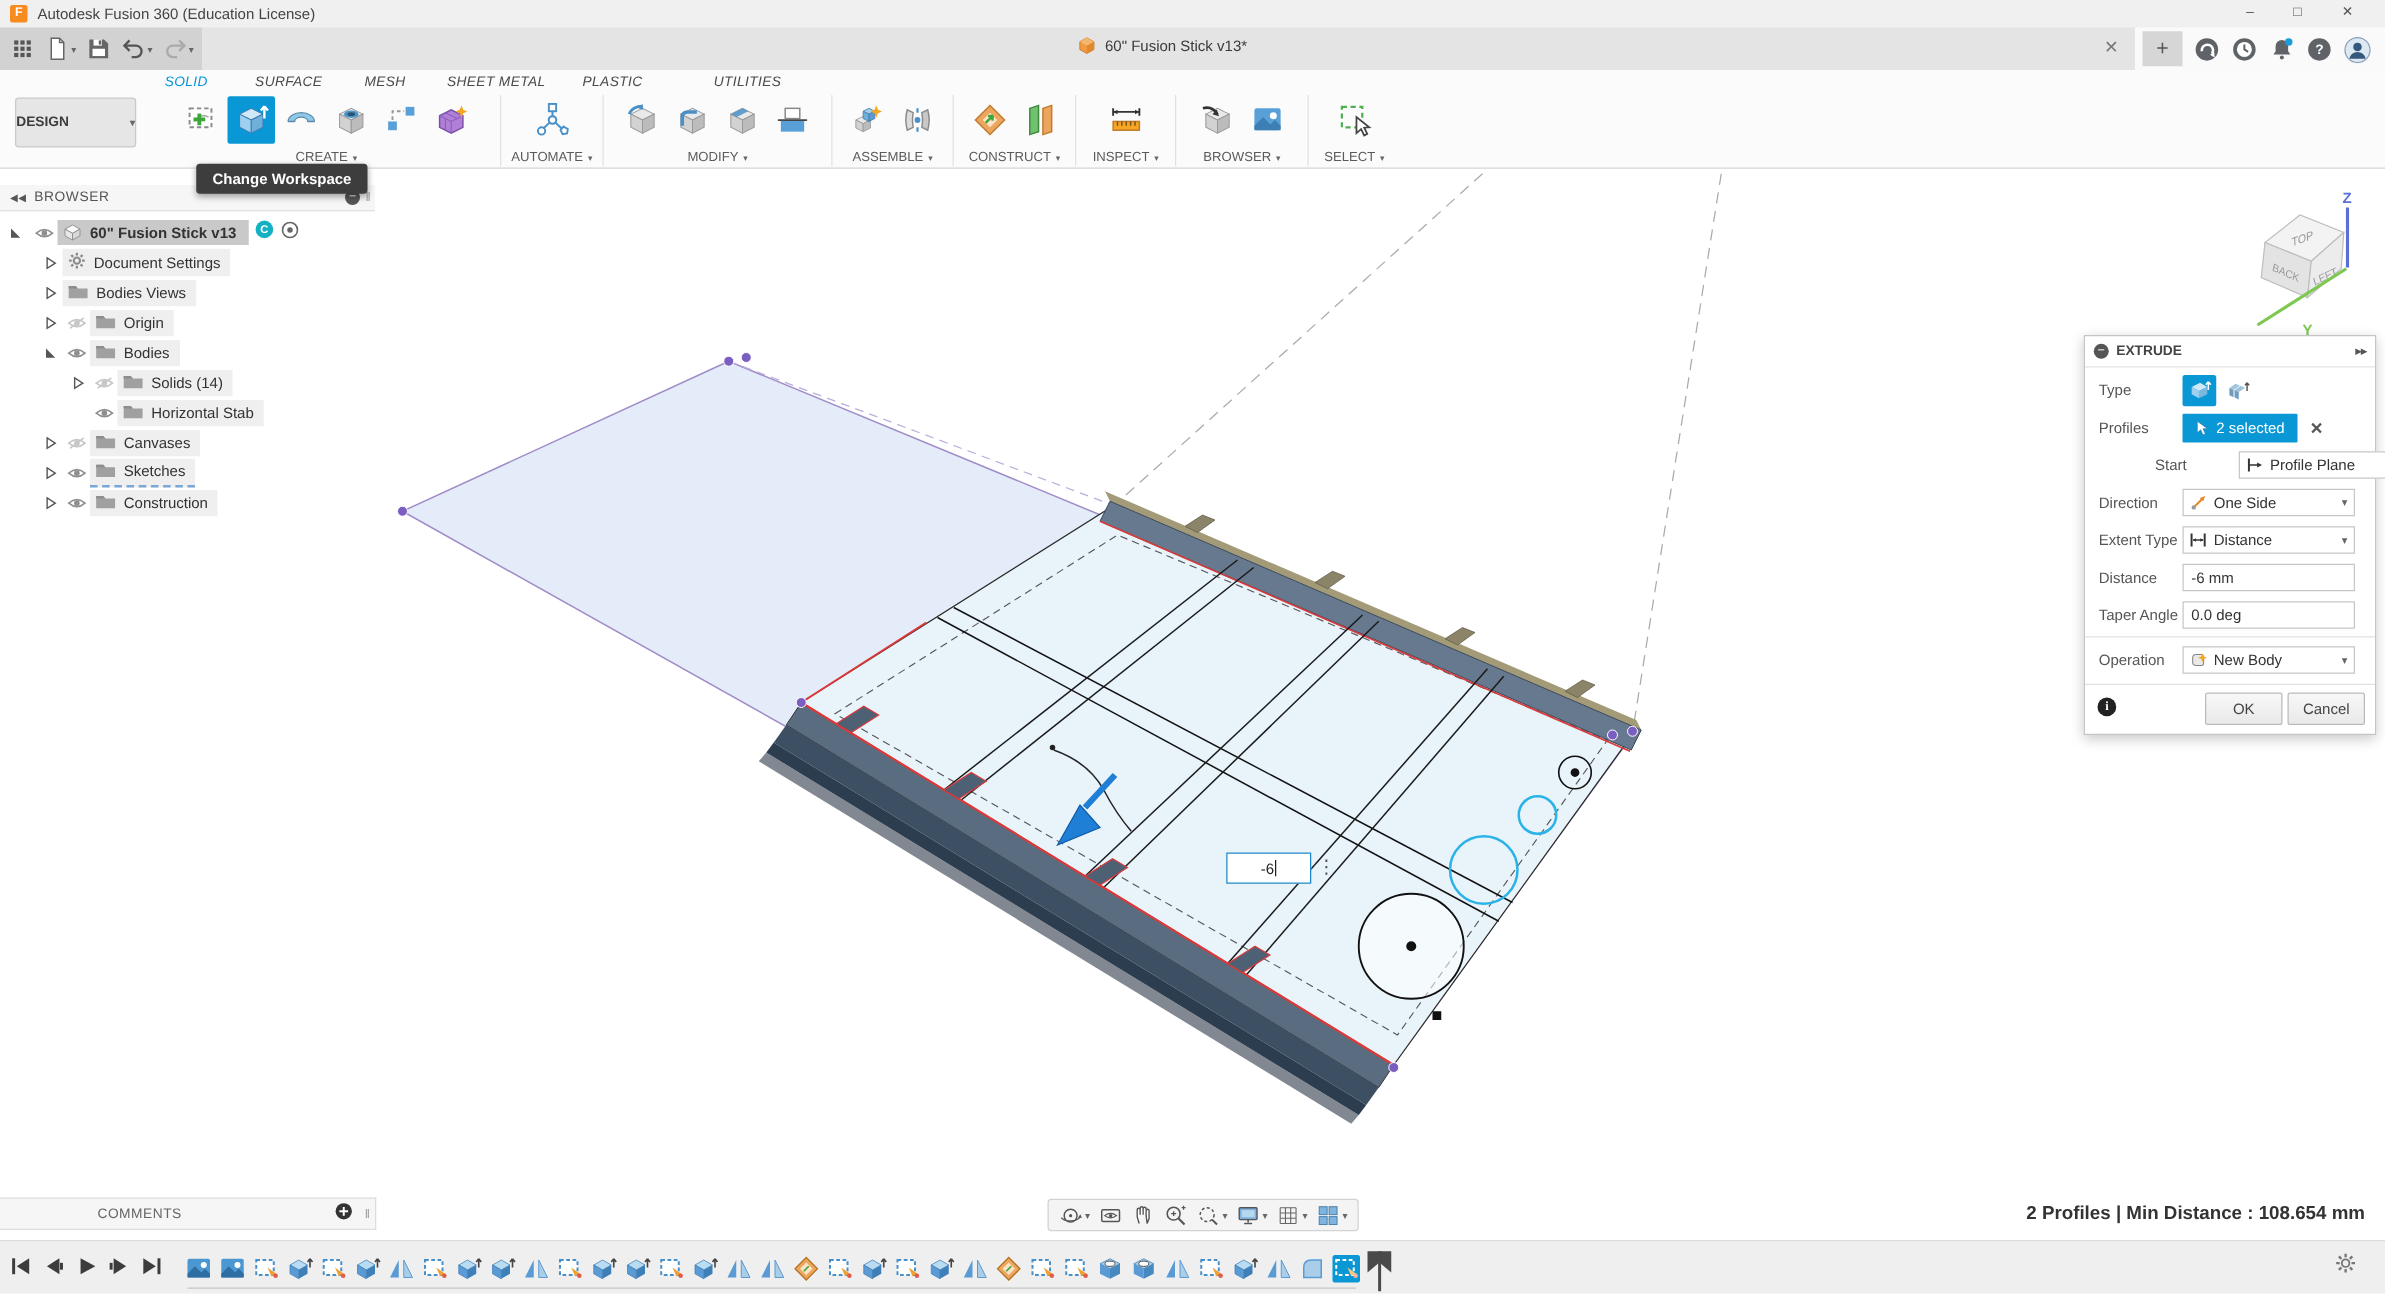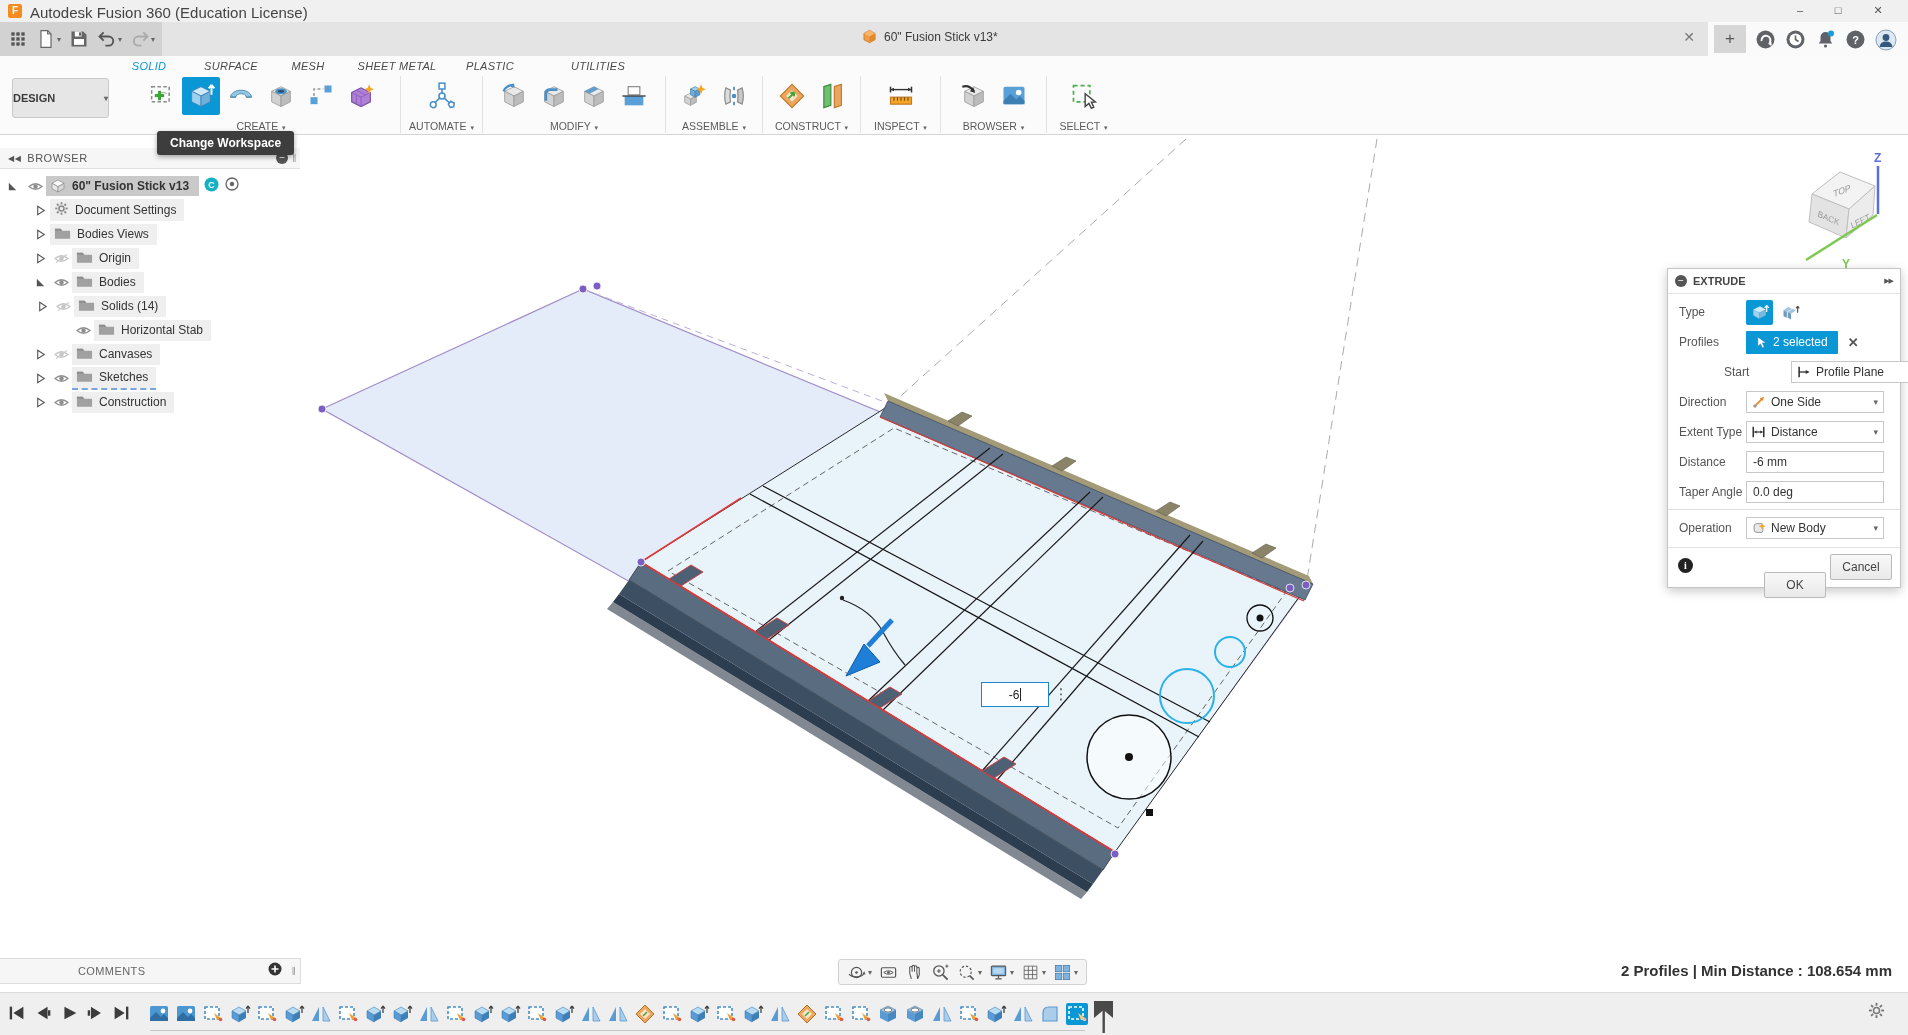--- a/index.html
+++ b/index.html
@@ -3,21 +3,21 @@
 <meta charset="utf-8">
 <style>
   html,body{margin:0;padding:0;background:#fff;}
   #app{position:relative;width:1908px;height:1035px;overflow:hidden;
        font-family:"Liberation Sans", sans-serif;color:#333;background:#fff;}
   .abs{position:absolute;}
   
   #titlebar{left:0;top:0;width:1908px;height:22px;background:#f0f0f0;border-bottom:1px solid #e2e2e2;}
   #fusion-logo{left:8px;top:4px;width:14px;height:14px;background:#f68b1f;border-radius:2px;
     color:#fff;font-size:10px;font-weight:bold;text-align:center;line-height:14px;}
-  #title-text{left:30px;top:4px;font-size:15px;color:#444;}
+  #title-text{left:30px;top:4px;font-size:12px;color:#444;}
   .winbtn{top:3px;width:28px;height:16px;text-align:center;color:#555;font-size:11px;line-height:15px;cursor:default;}
   
   #tabrow{left:0;top:22px;width:1908px;height:34px;background:#fafafa;}
   #qat{left:0;top:0;width:162px;height:34px;background:#d2d2d2;display:flex;align-items:center;gap:4px;padding-left:6px;box-sizing:border-box;}
   .qbtn{display:flex;align-items:center;height:26px;padding:0 2px;}
   .qcaret{font-size:8px;color:#666;margin-left:1px;}
   #doc-tab{left:162px;top:0;width:1546px;height:34px;background:#e4e4e4;border-right:1px solid #cfcfcf;}
   #doc-tab-content{left:700px;top:7px;display:flex;align-items:center;gap:7px;}
   #doc-cube{width:15px;height:15px;}
   #doc-label{font-size:12px;color:#3a3a3a;}
@@ -619,21 +619,21 @@
             </svg>
           </span>
           <span class="bchip">
             <span><svg width="17" height="14" viewBox="0 0 18 14">
                 <path d="M1 2.5 h6 l1.8 2.2 H17 V13 H1z" fill="#a0a0a0"></path>
                 <path d="M1 2.5 h6 l1.8 2.2 H1z" fill="#8d8d8d"></path>
               </svg></span>
             <span>Bodies</span>
           </span>
         </div>
-        <div class="brow" style="padding-left: 32px;">
+        <div class="brow" style="padding-left: 52px;">
           <span class="bslot" style="width:20px;">
             <svg width="13" height="13" viewBox="0 0 14 14">
               <polygon points="4,2.5 11,7 4,11.5" fill="#fff" stroke="#555" stroke-width="1.2"></polygon>
             </svg>
           </span>
           <span class="bslot" style="width:22px;">
             <svg width="17" height="13" viewBox="0 0 18 14">
               <path d="M2 7 Q9 1 16 7 Q9 13 2 7Z" fill="none" stroke="#c6c6c6" stroke-width="1.4"></path>
               <circle cx="9" cy="7" r="2.4" fill="#c6c6c6"></circle>
               <line x1="3" y1="11.5" x2="15" y2="2.5" stroke="#c6c6c6" stroke-width="1.2"></line>
@@ -836,21 +836,21 @@
             <path d="M3 6 Q3 3 6 3 H11 Q13 3 13 6 V11 Q13 13 11 13 H6 Q3 13 3 10z" fill="#e9e9e9" stroke="#888"></path>
             <polygon points="12,2 13.1,4.9 16,6 13.1,7.1 12,10 10.9,7.1 8,6 10.9,4.9" fill="#f5a623"></polygon>
           </svg>
         <span class="dval">New Body</span>
         <span class="dcaret">▾</span>
         </span>
     </div>
 
     <div class="dlg-div" style="top:278px;"></div>
     <div id="info-btn">i</div>
-    <div class="dlgbtn" style="left:96px;width:60px;margin-top:18px;">OK</div>
+    <div class="dlgbtn" style="left:96px;width:60px;">OK</div>
     <div class="dlgbtn" style="left:162px;width:60px;">Cancel</div>
   </div>
 
   <div id="comments-bar" class="abs">
     <span id="comments-label">COMMENTS</span>
     <span style="margin-right:10px;">
       <svg width="14" height="14" viewBox="0 0 14 14">
           <circle cx="7" cy="7" r="6.5" fill="#333"></circle>
           <path d="M7 3.5 V10.5 M3.5 7 H10.5" stroke="#fff" stroke-width="1.6"></path>
         </svg></span>

